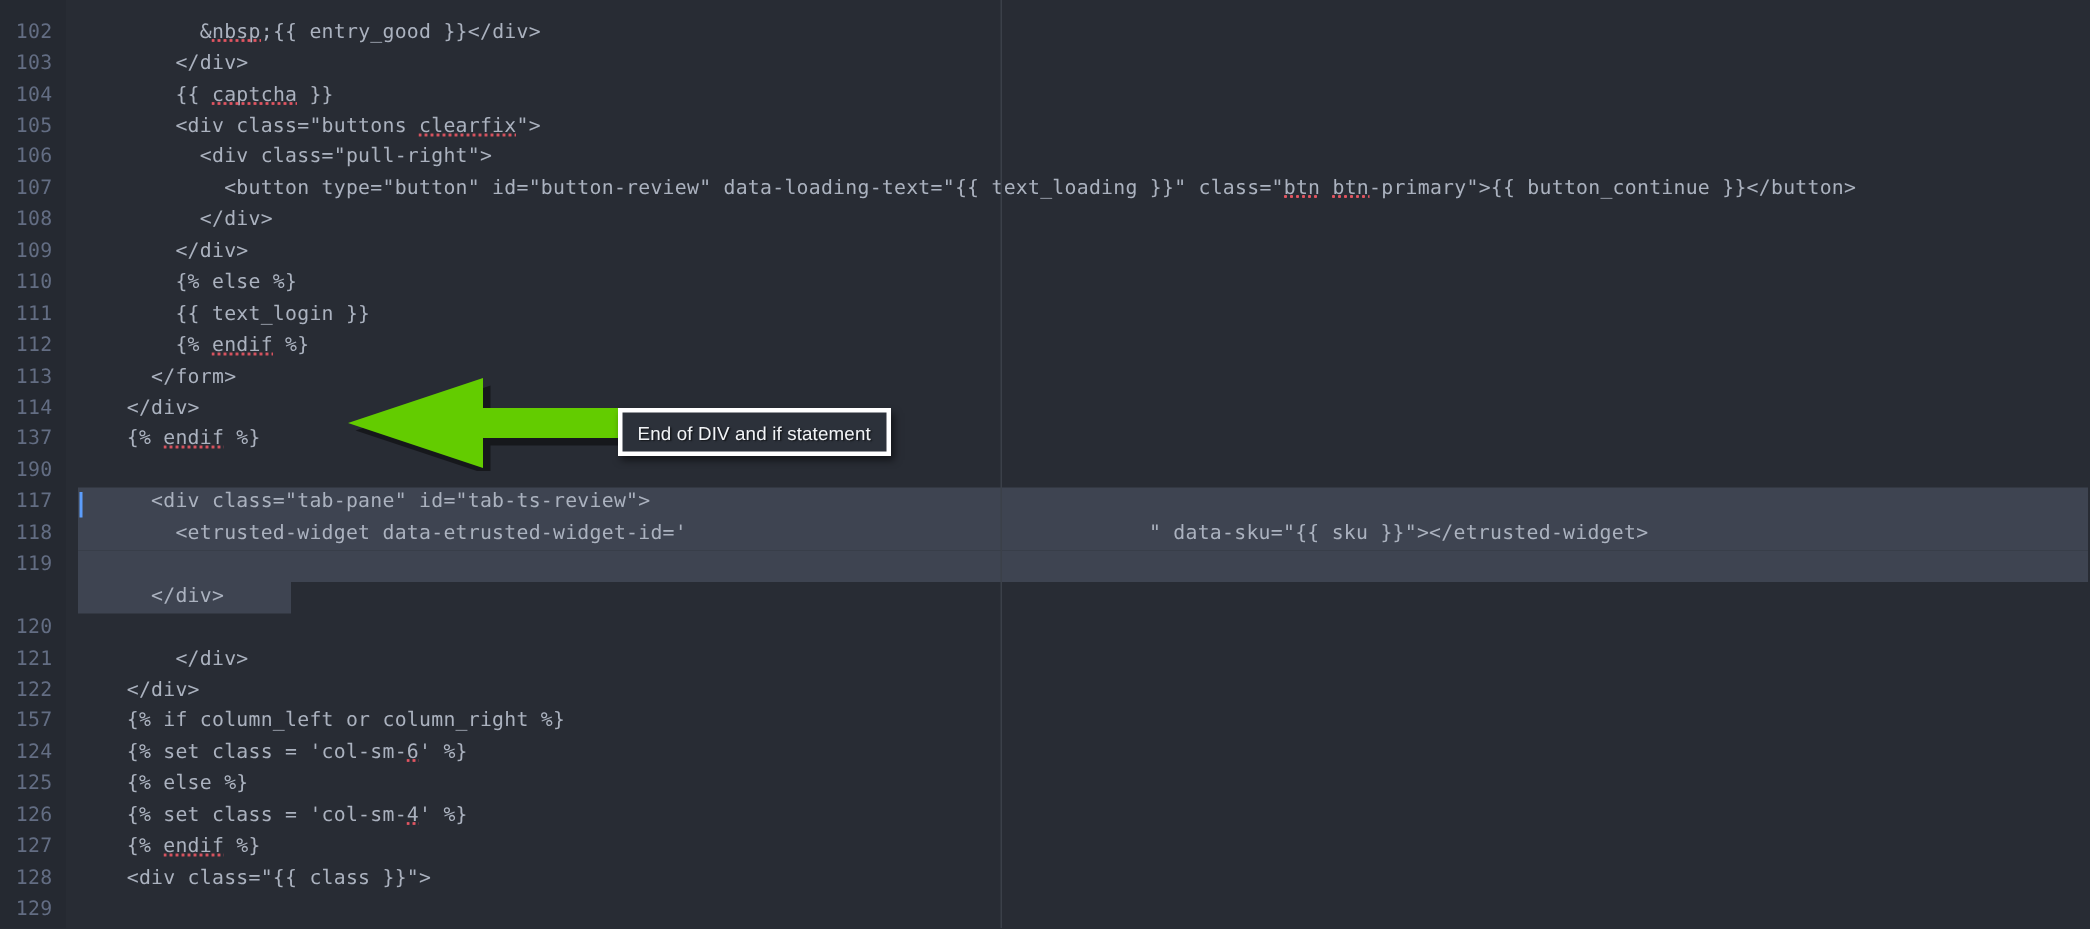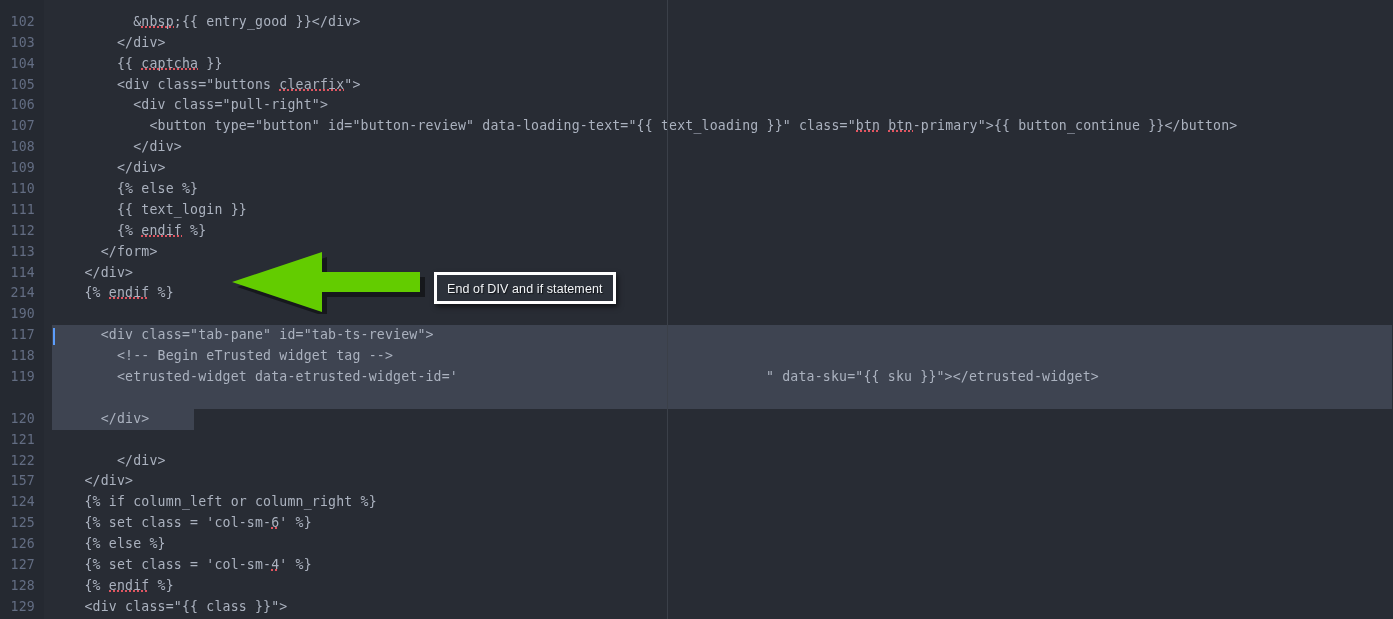--- a/index.html
+++ b/index.html
@@ -162,21 +162,21 @@
     top: 252px;
     width: 195px;
     height: 62px;
     z-index: 20;
     pointer-events: none;
   }
 
   
   #callout {
     position: absolute;
-    left: 434px;
+    left: 412px;
     top: 272px;
     z-index: 21;
     background: #2c313a;
     border: 3px solid #ffffff;
     padding: 3px 10px 4px 10px;
     box-shadow: 2px 3px 5px rgba(0,0,0,0.55);
   }
   #callout .cl-text {
     font-family: "Liberation Sans", sans-serif;
     font-size: 12.5px;
@@ -200,21 +200,21 @@
         <div class="ln">105</div>
         <div class="ln">106</div>
         <div class="ln">107</div>
         <div class="ln">108</div>
         <div class="ln">109</div>
         <div class="ln">110</div>
         <div class="ln">111</div>
         <div class="ln">112</div>
         <div class="ln">113</div>
         <div class="ln">114</div>
-        <div class="ln">214</div>
+        <div class="ln">137</div>
         <div class="ln">190</div>
         <div class="ln">117</div>
         <div class="ln">118</div>
         <div class="ln">119</div>
         <div class="ln"></div>
         <div class="ln">120</div>
         <div class="ln">121</div>
         <div class="ln">122</div>
         <div class="ln">157</div>
         <div class="ln">124</div>
@@ -239,21 +239,20 @@
         <div class="row"><span class="txt">          &lt;/div&gt;</span></div>
         <div class="row"><span class="txt">        &lt;/div&gt;</span></div>
         <div class="row"><span class="txt">        {% else %}</span></div>
         <div class="row"><span class="txt">        {{ text_login }}</span></div>
         <div class="row"><span class="txt">        {% <span class="sq">endif</span> %}</span></div>
         <div class="row"><span class="txt">      &lt;/form&gt;</span></div>
         <div class="row"><span class="txt">    &lt;/div&gt;</span></div>
         <div class="row"><span class="txt">    {% <span class="sq">endif</span> %}</span></div>
         <div class="row"><span class="txt"></span></div>
         <div class="row"><div class="sel-full"></div><div class="caret"></div><span class="txt">      &lt;div class="tab-pane" id="tab-ts-review"&gt;</span></div>
-        <div class="row"><div class="sel-full"></div><span class="txt">        &lt;!-- Begin eTrusted widget tag --&gt;</span></div>
         <div class="row"><div class="sel-full"></div><span class="txt">        &lt;etrusted-widget data-etrusted-widget-id='<span class="redact"></span><span>" data-sku="{{ sku }}"&gt;&lt;/etrusted-widget&gt;</span></span></div>
         <div class="row"><div class="sel-full"></div></div>
         <div class="row"><div class="sel-part"></div><span class="txt">      &lt;/div&gt;</span></div>
         <div class="row"><span class="txt"></span></div>
         <div class="row"><span class="txt">        &lt;/div&gt;</span></div>
         <div class="row"><span class="txt">    &lt;/div&gt;</span></div>
         <div class="row"><span class="txt">    {% if column_left or column_right %}</span></div>
         <div class="row"><span class="txt">    {% set class = 'col-sm-<span class="sq">6</span>' %}</span></div>
         <div class="row"><span class="txt">    {% else %}</span></div>
         <div class="row"><span class="txt">    {% set class = 'col-sm-<span class="sq">4</span>' %}</span></div>

